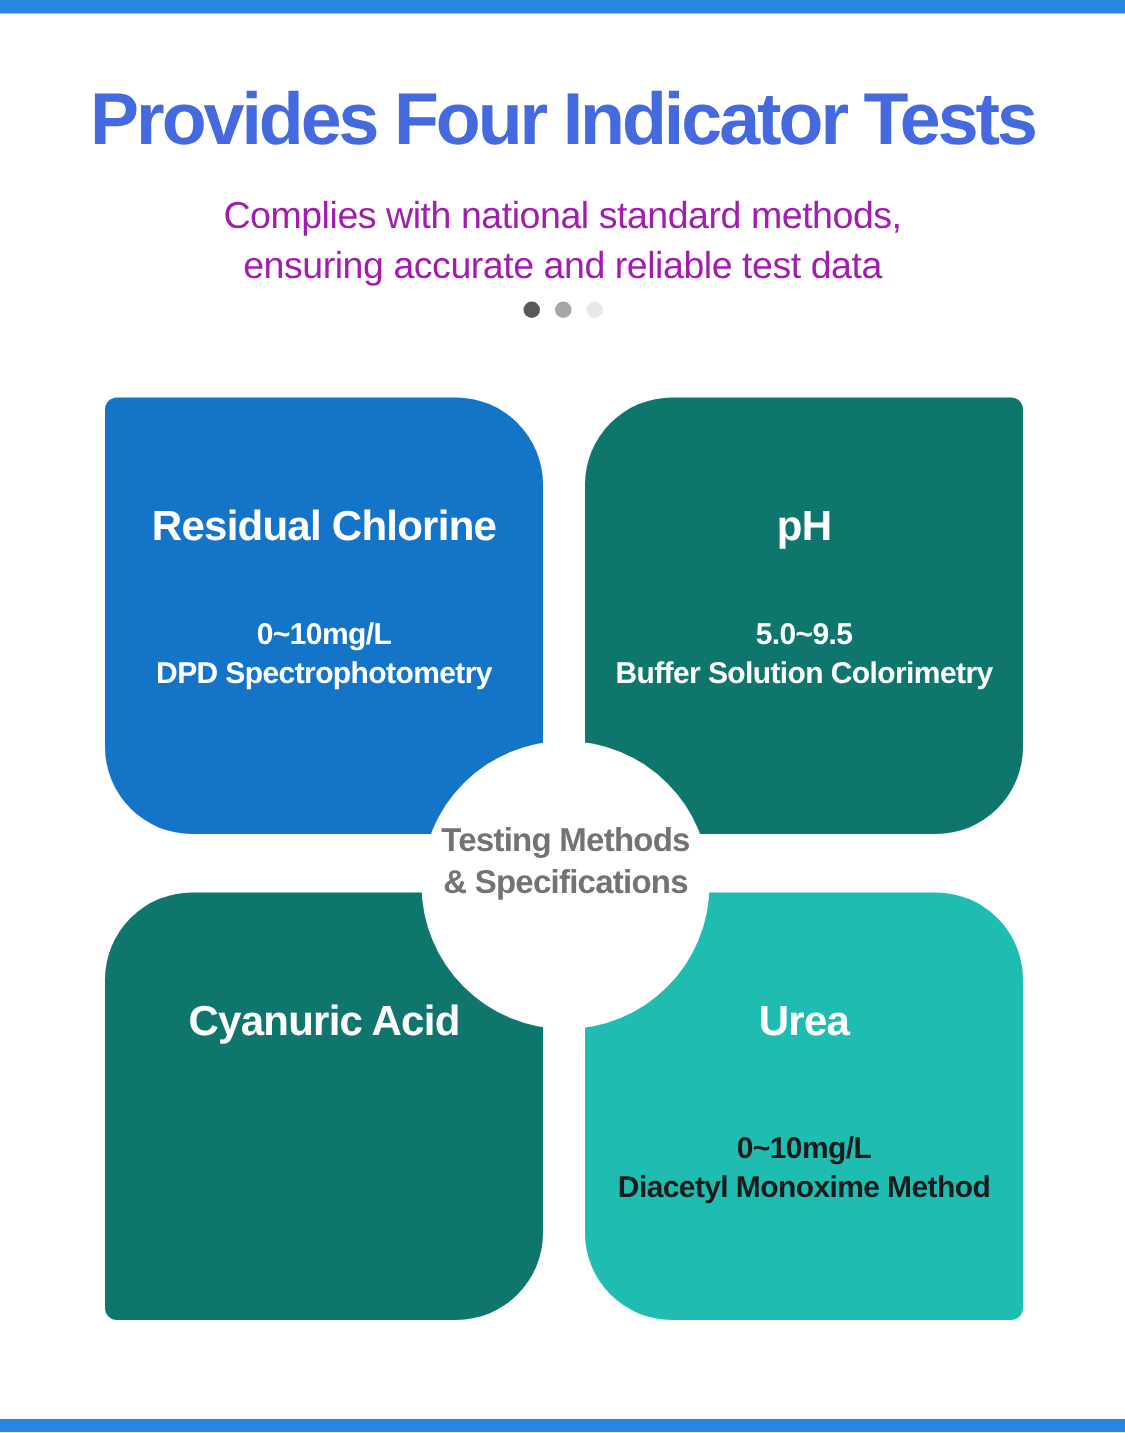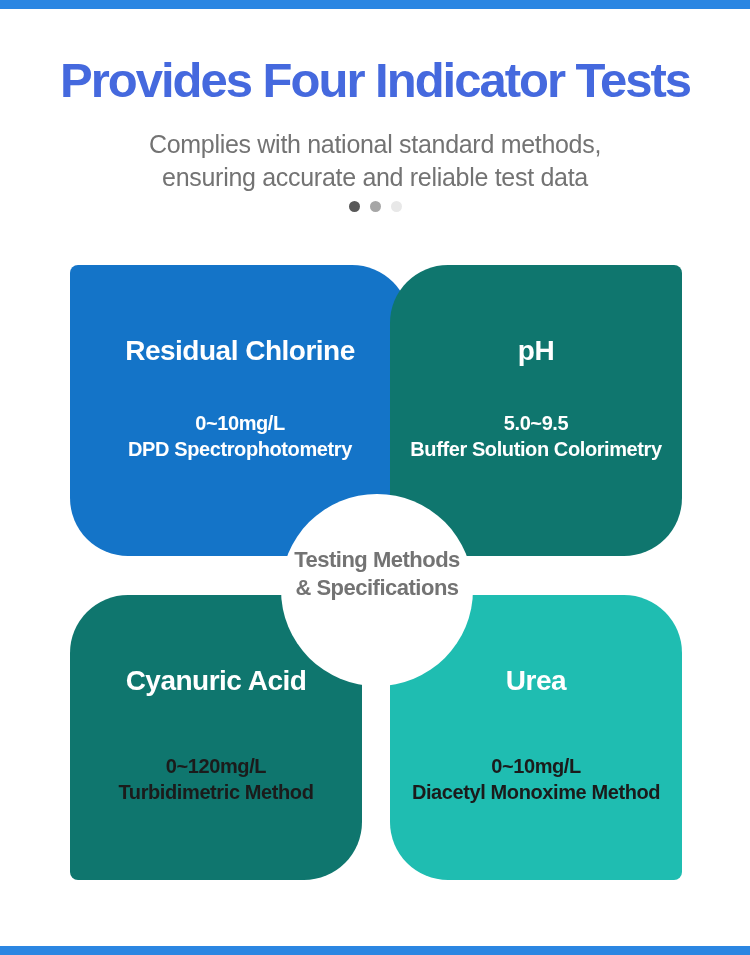--- a/index.html
+++ b/index.html
@@ -9,33 +9,33 @@
   }
   .divider{position:absolute;left:0;width:750px;height:9px;}
   .divider.top{top:0;}
   .divider.bottom{bottom:0;}
   .page-title{
     position:absolute;top:52px;left:0;width:750px;text-align:center;
     font-size:49px;line-height:56px;font-weight:700;letter-spacing:-2px;
   }
   .subtitle{
     position:absolute;top:128px;left:0;width:750px;text-align:center;
-    font-size:25px;line-height:33px;font-weight:400;color:#737373;letter-spacing:-0.3px;
+    font-size:25px;line-height:33px;font-weight:400;color:#a21caf;letter-spacing:-0.3px;
   }
   .dots{
     position:absolute;top:201px;left:0;width:750px;
     display:flex;justify-content:center;align-items:center;gap:10px;
   }
   .dot{width:11px;height:11px;border-radius:50%;}
   .card{position:absolute;}
   .col-left{left:70px;width:292px;}
   .col-right{left:390px;width:292px;}
   .row-top{top:265px;height:291px;}
   .row-bottom{top:595px;height:285px;}
-  .card-blue{border-radius:8px 58px 0 58px;padding-left:48px;}
+  .card-blue{border-radius:8px 58px 0 58px;}
   .card-green{border-radius:58px 8px 58px 0;}
   .card-pink{border-radius:58px 0 58px 8px;}
   .card-teal{border-radius:0 58px 8px 58px;}
   .card-title{
     position:absolute;top:68px;left:0;width:100%;text-align:center;
     font-size:28px;line-height:36px;font-weight:700;color:#ffffff;letter-spacing:-0.5px;
   }
   .card-specs{
     position:absolute;left:0;width:100%;text-align:center;
     font-size:20px;line-height:26px;font-weight:700;letter-spacing:-0.4px;
@@ -84,24 +84,20 @@
   <div class="card card-green col-right row-top" style="background-color: #0f766e;">
     <div class="card-title">pH</div>
     <div class="card-specs specs-light">
       <div>5.0~9.5</div>
       <div>Buffer Solution Colorimetry</div>
     </div>
   </div>
 
   <div class="card card-pink col-left row-bottom" style="background-color: #0f766e;">
     <div class="card-title">Cyanuric Acid</div>
-    <div class="card-specs specs-dark">
-      <div>0~120mg/L</div>
-      <div>Turbidimetric Method</div>
-    </div>
   </div>
 
   <div class="card card-teal col-right row-bottom" style="background-color: rgb(31, 189, 177);">
     <div class="card-title">Urea</div>
     <div class="card-specs specs-dark">
       <div>0~10mg/L</div>
       <div>Diacetyl Monoxime Method</div>
     </div>
   </div>
 

